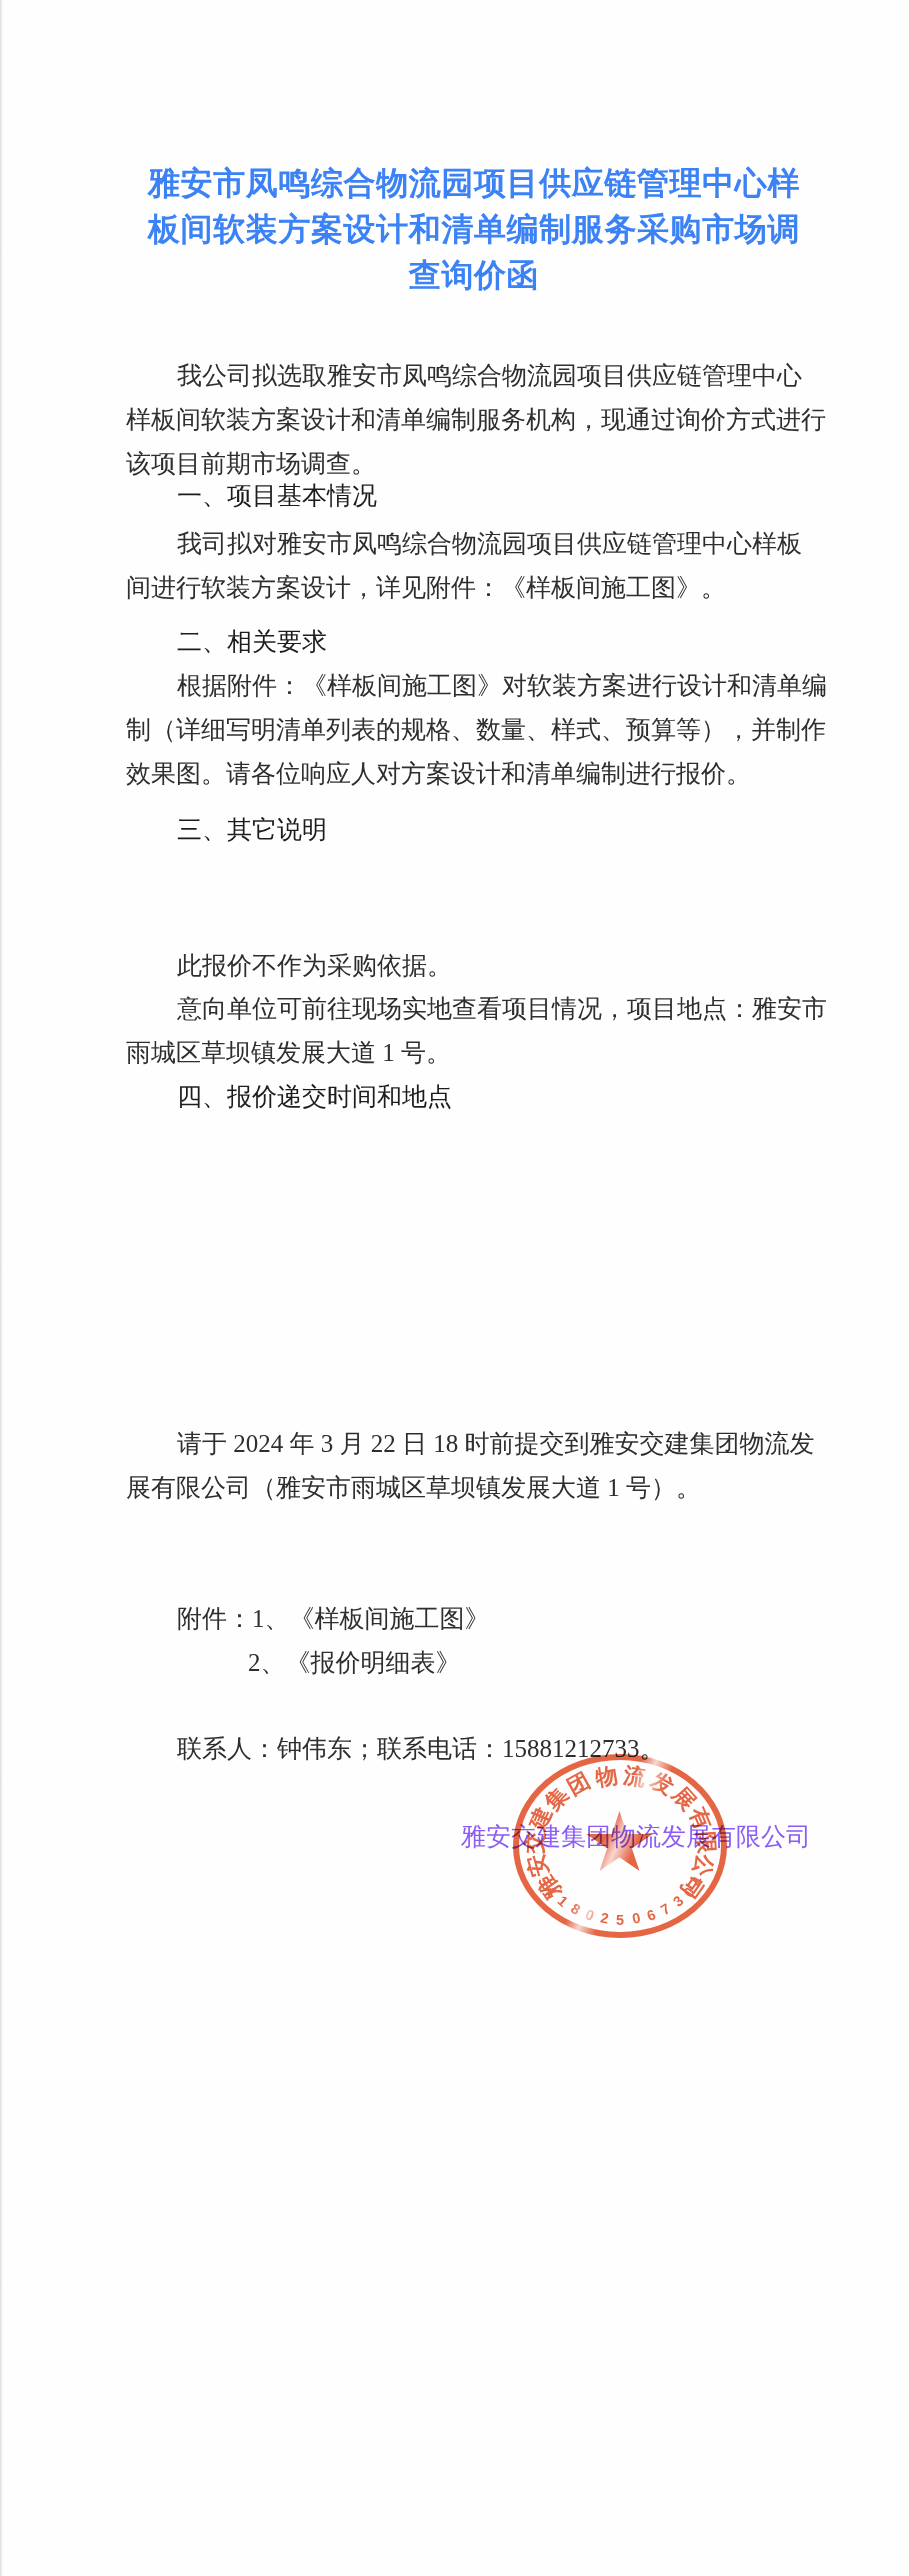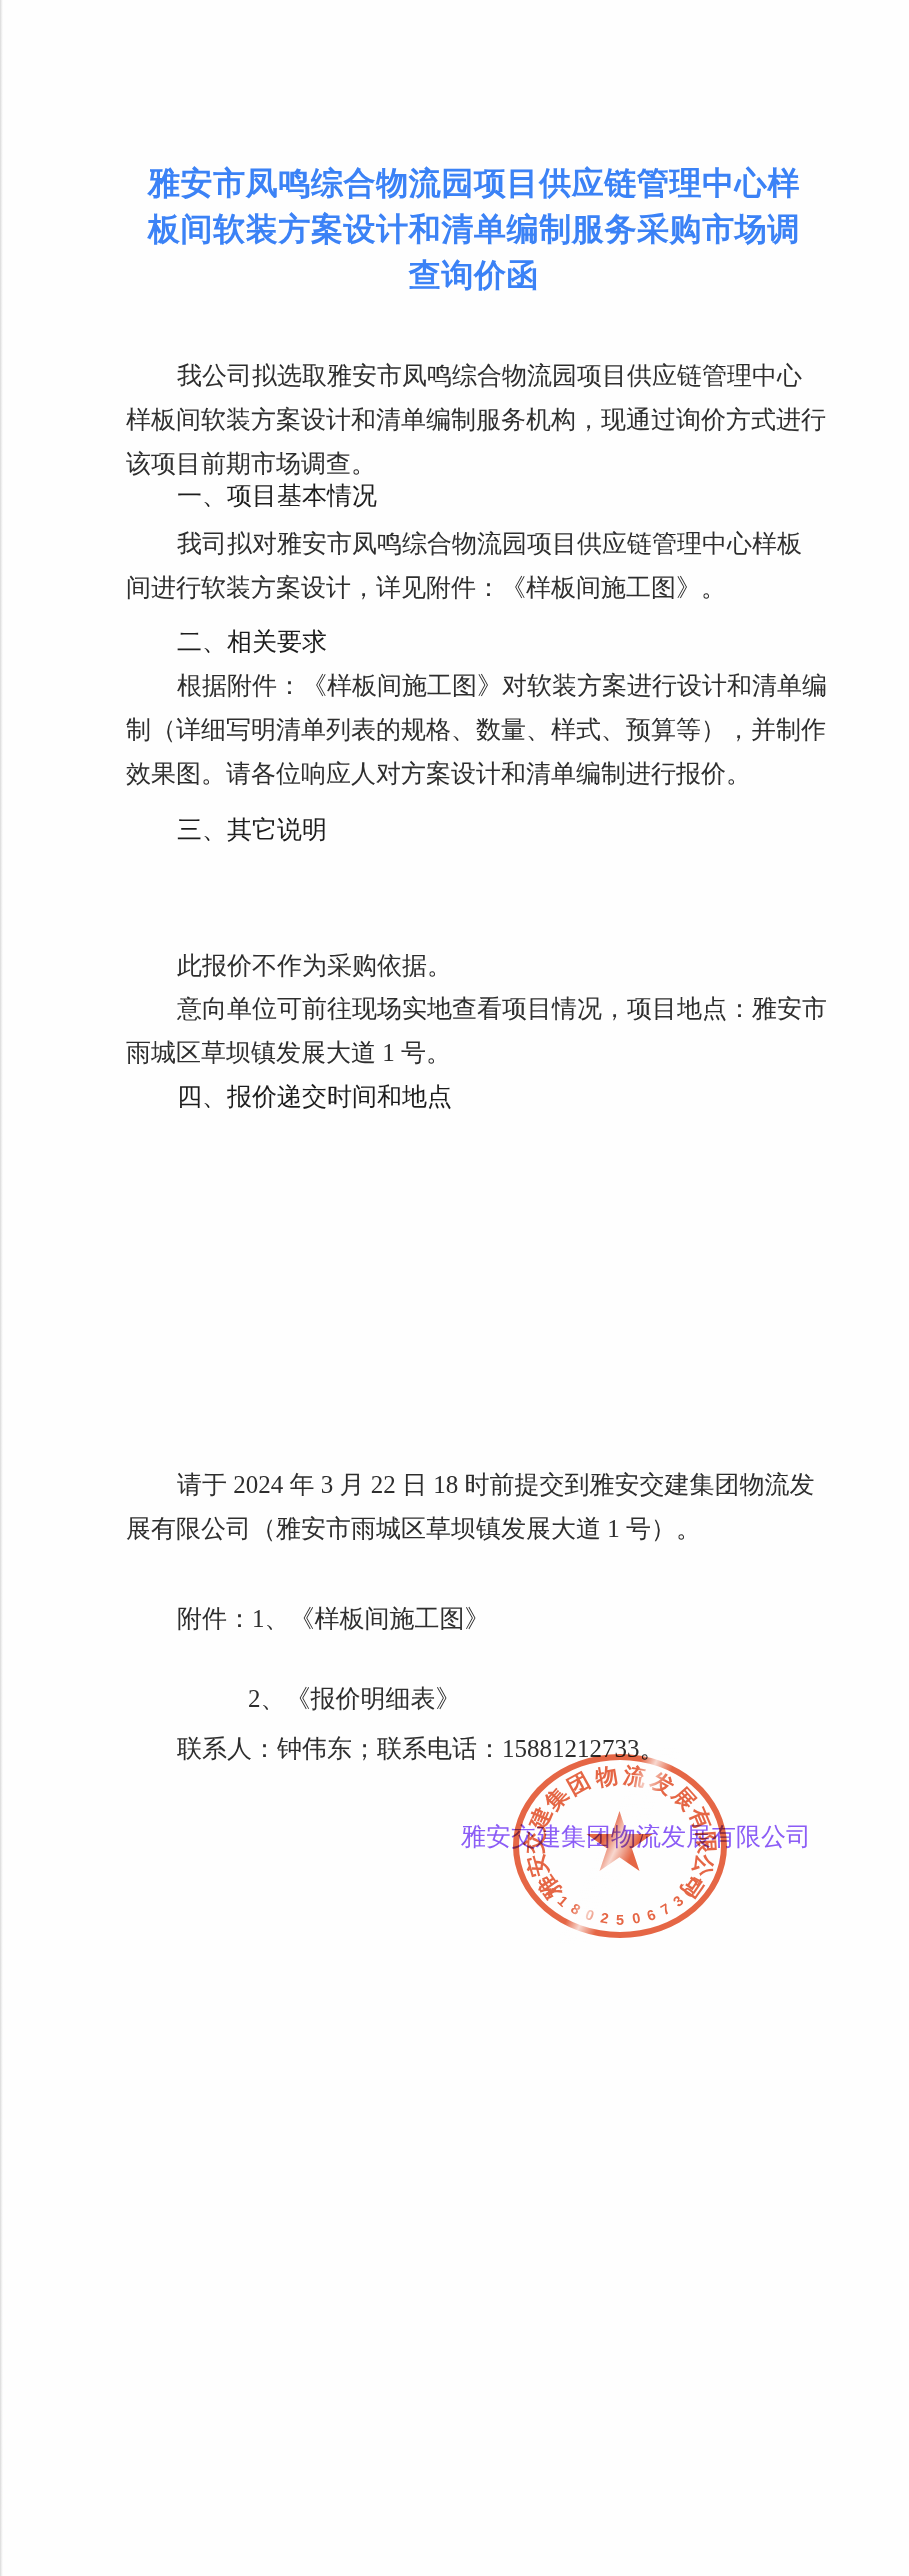--- a/index.html
+++ b/index.html
@@ -25,21 +25,21 @@
   .block{position:absolute;left:126px;width:706px;font-size:25px;line-height:44px;}
   .block .line{white-space:nowrap;}
   .para .line:first-child{text-indent:51px;}
   .heading{
     font-family:"Liberation Sans","DejaVu Sans",sans-serif;
     font-weight:400;color:#1c1c1c;font-size:25px;line-height:44px;
   }
   .heading .line:first-child{text-indent:51px;}
   .attach{line-height:44px;}
   .attach .line:first-child{text-indent:51px;}
-  .attach .line:nth-child(2){padding-left:122px;margin-top:36px;}
+  .attach .line:nth-child(2){padding-left:122px;}
   .sig{
     position:absolute;left:443px;top:1815px;width:368px;
     text-align:right;font-size:25px;line-height:44px;color:#8b5cf6;
   }
   
   .stamp{
     position:absolute;left:513px;top:1754px;width:214px;height:184px;
     mix-blend-mode:multiply;opacity:.88;
   }
   .stamp-ring{
@@ -113,21 +113,21 @@
       <div class="line">此报价不作为采购依据。</div>
     </div>
   <div class="block para" style="top:987px">
       <div class="line">意向单位可前往现场实地查看项目情况，项目地点：雅安市</div>
       <div class="line">雨城区草坝镇发展大道 1 号。</div>
     </div>
 
   <div class="block heading" style="top:1074px">
       <div class="line">四、报价递交时间和地点</div>
     </div>
-  <div class="block para" style="top:1463px">
+  <div class="block para" style="top:1422px">
       <div class="line">请于 2024 年 3 月 22 日 18 时前提交到雅安交建集团物流发</div>
       <div class="line">展有限公司（雅安市雨城区草坝镇发展大道 1 号）。</div>
     </div>
 
   <div class="block attach" style="top:1597px">
       <div class="line">附件：1、《样板间施工图》</div>
       <div class="line">2、《报价明细表》</div>
     </div>
 
   <div class="block para" style="top:1727px">

